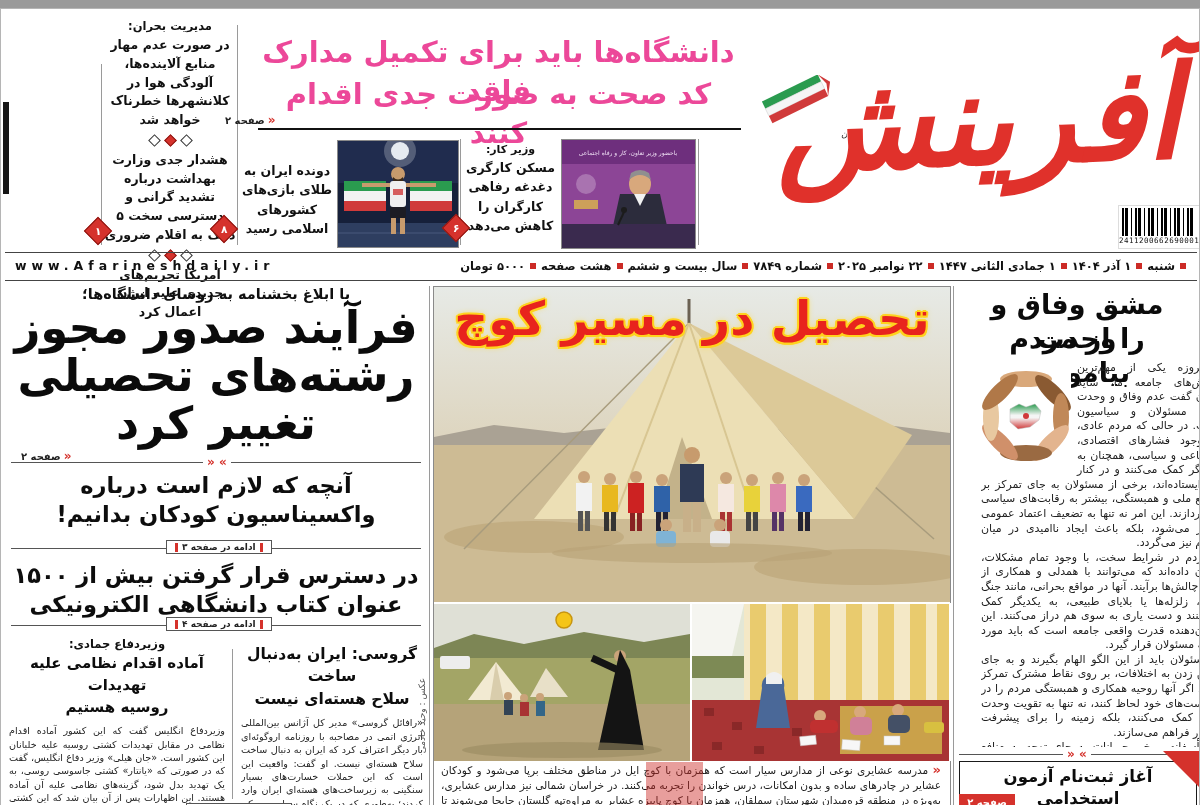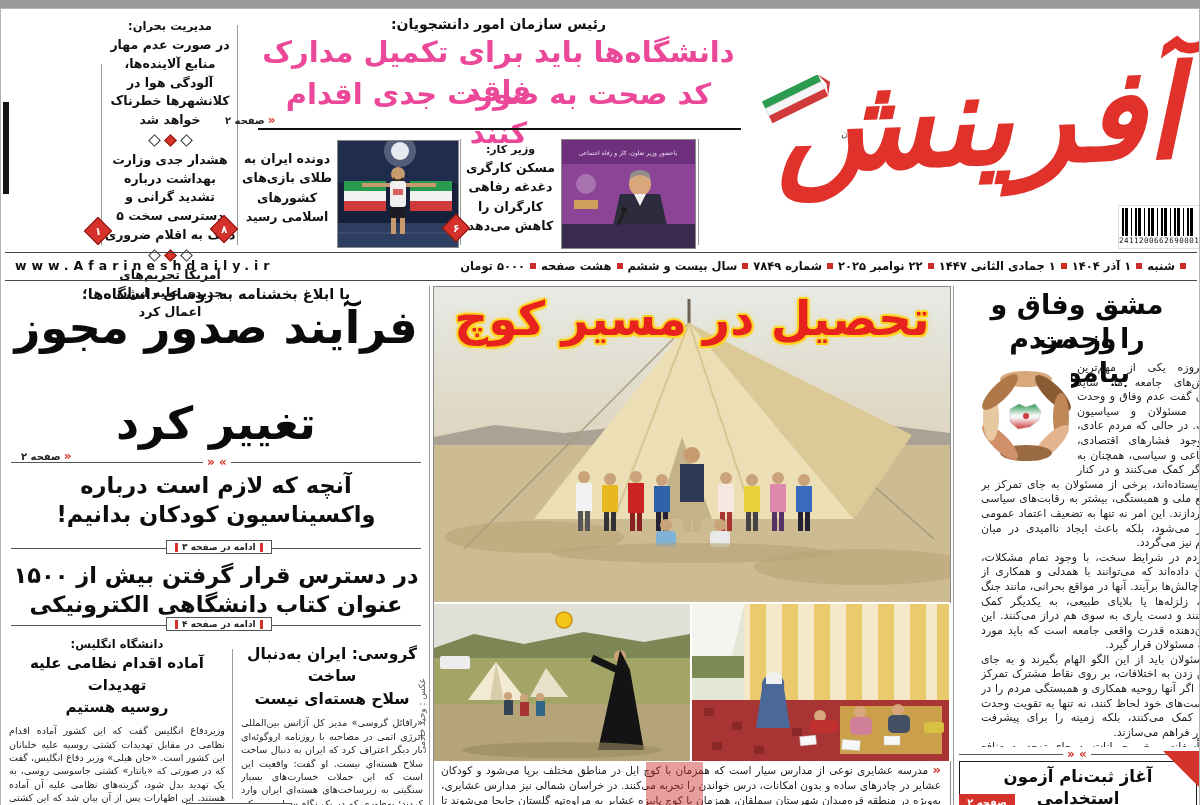--- a/index.html
+++ b/index.html
@@ -17,21 +17,21 @@
   .dsep i{width:7px;height:7px;transform:rotate(45deg);border:1px solid #333;background:#fff;display:block;}
   .dsep i.f{background:#d5322c;border-color:#8a1510;}
   .pbadge{position:absolute;width:18px;height:18px;background:#d5322c;border:1px solid #8a1510;
           transform:rotate(45deg);display:flex;align-items:center;justify-content:center;z-index:5;}
   .pbadge span{transform:rotate(-45deg);color:#fff;font-size:10.5px;font-weight:700;}
   .lead-kick{left:255px;top:7px;width:485px;font-size:14px;font-weight:700;text-align:center;color:#111;}
   .lead-h{left:255px;top:26px;width:485px;text-align:center;font-size:29px;font-weight:800;color:#ec4899;line-height:1.35;letter-spacing:-.5px;}
   .lead-underline{left:257px;top:119px;width:483px;height:2px;background:#111;}
   .pageref{display:flex;align-items:center;gap:3px;font-size:10px;font-weight:700;color:#222;}
   .pageref .chev{color:#d5322c;font-size:12px;font-weight:800;}
-  .ath-text{left:239px;top:140px;width:94px;font-size:12.5px;font-weight:700;text-align:center;line-height:1.55;color:#111;}
+  .ath-text{left:239px;top:152px;width:94px;font-size:12.5px;font-weight:700;text-align:center;line-height:1.55;color:#111;}
   .photo-box{position:absolute;border:1px solid #8a8a8a;overflow:hidden;background:#dcdcdc;}
   .min-text{left:462px;top:134px;width:95px;text-align:center;color:#111;}
   .min-text .kick{font-size:11px;font-weight:700;margin-bottom:2px;}
   .min-text .t{font-size:12.5px;font-weight:700;line-height:1.55;}
   .logo-title{left:758px;top:-14px;width:438px;height:250px;line-height:250px;text-align:center;
               font-size:128px;font-weight:800;color:#e0312b;transform:rotate(-2deg);font-style:italic;}
   .emblem{left:742px;top:66px;width:104px;height:78px;}
   .barcode{left:1117px;top:196px;width:80px;height:42px;background:#fff;border:1px solid #ddd;text-align:center;}
   .barcode .bars{height:28px;margin:2px 3px 0 3px;
      background:repeating-linear-gradient(90deg,#000 0 2px,#fff 2px 3px,#000 3px 6px,#fff 6px 9px,#000 9px 10px,#fff 10px 13px);}
@@ -98,21 +98,20 @@
         <i></i>
         <i class="f"></i>
         <i></i>
       </div>
     <div class="item">آمریکا تحریم‌های جدیدی علیه ایران اعمال کرد</div>
   </div>
   <div class="pbadge" style="left:87px;top:212px;">
       <span>۱</span>
     </div>
 
-  <div class="abs lead-kick">رئیس سازمان امور دانشجویان:</div>
   <div class="abs lead-h" style="top:24px;">دانشگاه‌ها باید برای تکمیل مدارک فاقد</div>
   <div class="abs lead-h" style="top:66px;">کد صحت به صورت جدی اقدام کنند</div>
   <div class="abs lead-underline"></div>
   <div class="abs pageref" style="left:224px;top:104px;">
     <span class="chev">«</span>
     <span>صفحه ۲</span>
   </div>
 
   <div class="abs ath-text">دونده ایران به طلای بازی‌های کشورهای اسلامی رسید</div>
   <div class="photo-box" style="left:336px;top:131px;width:120px;height:106px;">
@@ -209,20 +208,21 @@
       <span>هشت صفحه</span>
     <span class="sq"></span>
       <span>۵۰۰۰ تومان</span>
   </div>
 
   <div class="rule-v" style="left:428px;top:277px;height:526px;"></div>
   <div class="rule-v" style="left:952px;top:277px;height:526px;"></div>
 
   <div class="abs permit-kick">با ابلاغ بخشنامه به روسای دانشگاه‌ها؛</div>
   <div class="abs permit-h" style="top:296px;">فرآیند صدور مجوز</div>
+  <div class="abs permit-h" style="top:344px;">رشته‌های تحصیلی</div>
   <div class="abs permit-h" style="top:392px;">تغییر کرد</div>
   <div class="abs pageref" style="left:20px;top:440px;">
     <span class="chev">«</span>
     <span>صفحه ۲</span>
   </div>
   <div class="sepline" style="left:10px;top:453px;width:410px;"></div>
   <div class="sepmark" style="left:202px;top:448px;">» «</div>
 
   <div class="abs midhead" style="top:462px;">آنچه که لازم است درباره واکسیناسیون کودکان بدانیم!</div>
   <div class="sepline" style="left:10px;top:539px;width:410px;"></div>
@@ -230,21 +230,21 @@
       <span>ادامه در صفحه ۳</span>
     </div>
 
   <div class="abs midhead" style="top:552px;">در دسترس قرار گرفتن بیش از ۱۵۰۰ عنوان کتاب دانشگاهی الکترونیکی</div>
   <div class="sepline" style="left:10px;top:616px;width:410px;"></div>
   <div class="tagbox" style="left:165px;top:608px;justify-content:flex-end;">
       <span>ادامه در صفحه ۴</span>
     </div>
 
   <div class="abs" style="left:8px;top:628px;width:216px;">
-    <div class="subcol-kick">دانشگاه انگلیس:</div>
+    <div class="subcol-kick">وزیردفاع جمادی:</div>
     <div class="subcol-h">
       <span>آماده اقدام نظامی علیه تهدیدات</span><br>
       <span>روسیه هستیم</span>
     </div>
     <div class="subcol-b" style="height:108px;">وزیردفاع انگلیس گفت که این کشور آماده اقدام نظامی در مقابل تهدیدات کشتی روسیه علیه خلبانان این کشور است. «جان هیلی» وزیر دفاع انگلیس، گفت که در صورتی که «یانتار» کشتی جاسوسی روسی، به یک تهدید بدل شود، گزینه‌های نظامی علیه آن آماده هستند. این اظهارات پس از آن بیان شد که این کشتی به خلبانان بریتانیایی که برای نظارت بر آن اعزام شده بودند لیزر هدایت کرد.</div>
   </div>
 
   <div class="rule-v" style="left:231px;top:640px;height:150px;"></div>
   <div class="abs" style="left:240px;top:632px;width:182px;">
     <div class="subcol-h" style="font-size:15.5px;">

